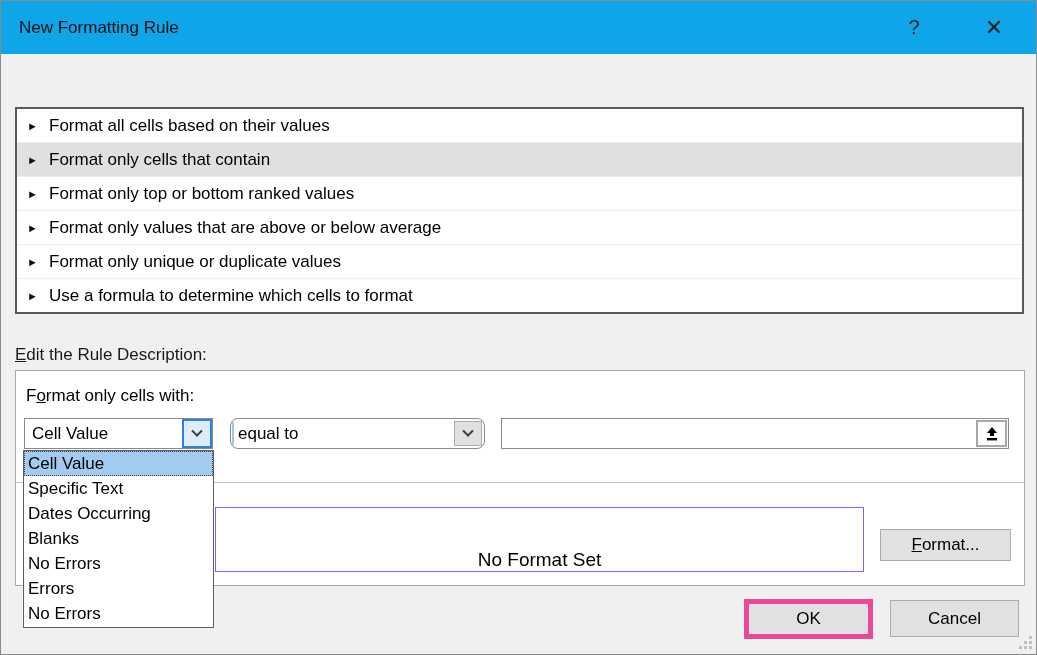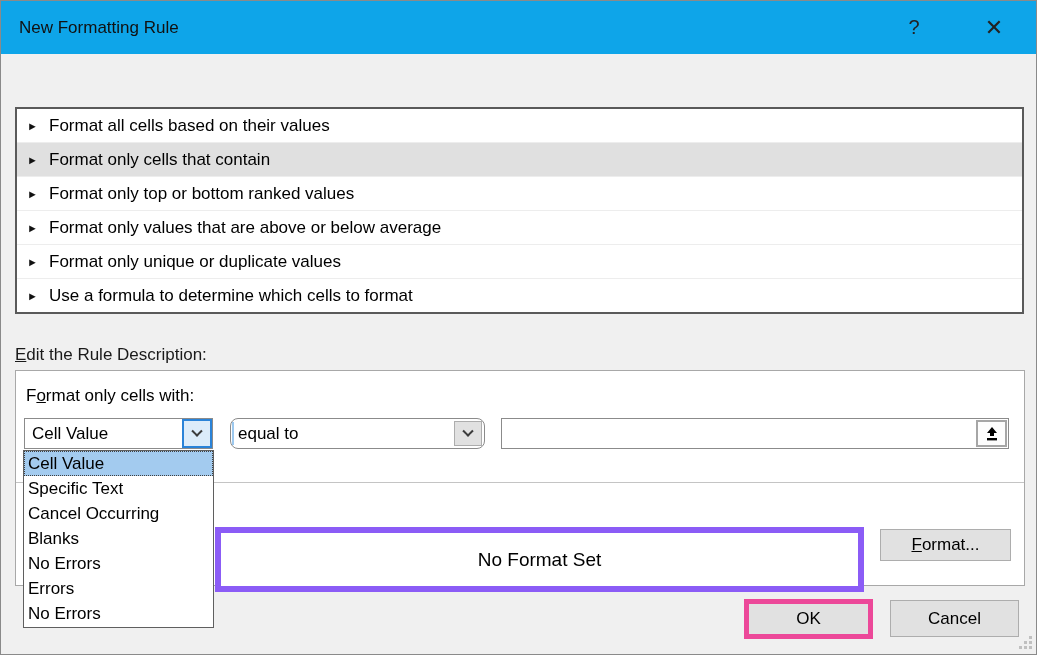--- a/index.html
+++ b/index.html
@@ -41,22 +41,22 @@
   .chev-btn.open{background:#dcecfa;border:2px solid #2a83d8;}
   .chev-btn.gray{right:2px;top:2px;bottom:2px;width:28px;background:#e1e1e1;border:1px solid #adadad;}
   .chev{display:inline-block;width:8px;height:8px;border-right:2px solid #3c3c3c;
     border-bottom:2px solid #3c3c3c;transform:rotate(45deg) translate(-2px,-2px);}
   .caret{position:absolute;left:1px;top:3px;width:2px;height:23px;background:#9cc8ee;}
   .text-field{position:absolute;left:0;top:0;width:100%;height:100%;border:none;outline:none;
     font-size:17px;padding:0 36px 0 7px;font-family:"Liberation Sans",sans-serif;background:transparent;}
   .refedit-btn{position:absolute;right:1px;top:1px;bottom:1px;width:31px;background:#fdfdfd;
     border:2px solid #a6a6a6;display:flex;align-items:center;justify-content:center;}
   .gb-sep{position:absolute;left:0;top:111px;width:100%;height:1px;background:#c4c4c4;}
-  .preview-box{position:absolute;left:199px;top:156px;width:649px;height:65px;background:#fff;
-    border:6px solid #8b5cf6;display:flex;align-items:center;justify-content:center;font-size:19px;}
+  .preview-box{position:absolute;left:199px;top:136px;width:649px;height:65px;background:#fff;
+    border:1px solid #8b5cf6;display:flex;align-items:flex-end;justify-content:center;font-size:19px;}
   .btn{display:flex;align-items:center;justify-content:center;font-size:17px;
     background:#e1e1e1;border:1px solid #adadad;color:#000;}
   .format-btn{position:absolute;left:864px;top:158px;width:131px;height:32px;}
 
   .ok-btn{position:absolute;left:743px;top:598px;width:129px;height:40px;border:5px solid #ec4899;}
   .cancel-btn{position:absolute;left:889px;top:599px;width:129px;height:37px;}
 
   
   .dropdown{position:absolute;left:22px;top:449px;width:191px;height:178px;background:#fff;
     border:1px solid #5f5f5f;display:flex;flex-direction:column;z-index:10;}
@@ -155,21 +155,21 @@
   </div>
 
   <div class="dropdown">
     <div class="dd-row selected">
         <span>Cell Value</span>
       </div>
     <div class="dd-row">
         <span>Specific Text</span>
       </div>
     <div class="dd-row">
-        <span>Cancel Occurring</span>
+        <span>Dates Occurring</span>
       </div>
     <div class="dd-row">
         <span>Blanks</span>
       </div>
     <div class="dd-row">
         <span>No Errors</span>
       </div>
     <div class="dd-row">
         <span>Errors</span>
       </div>

